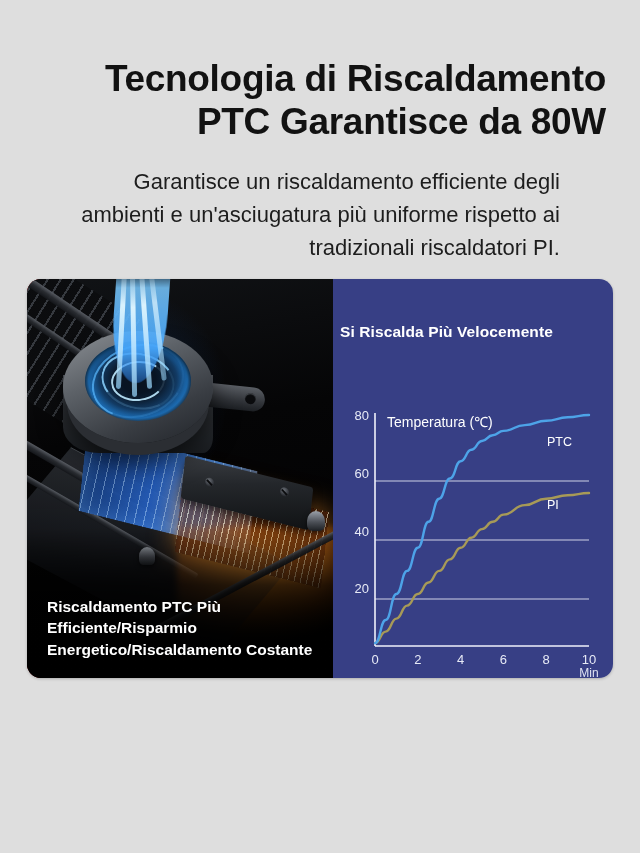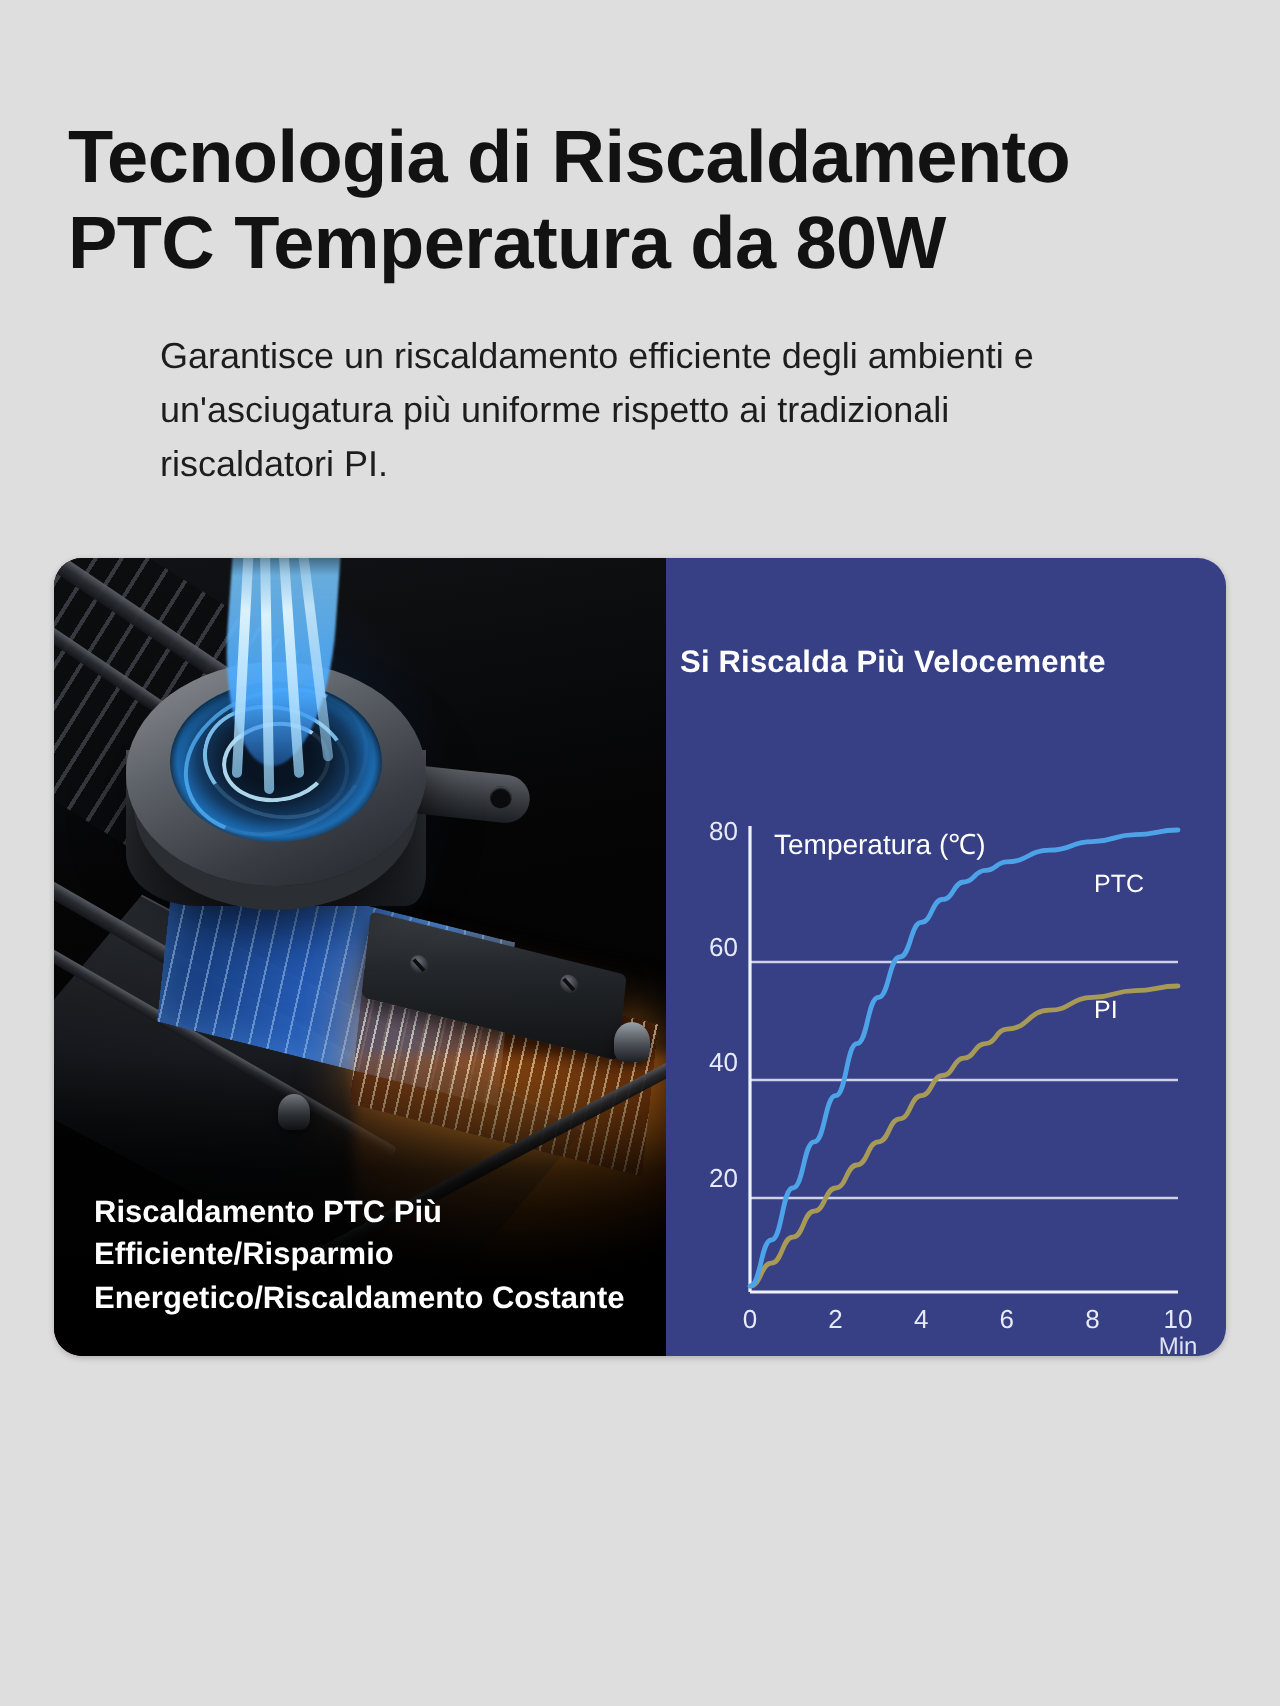--- a/index.html
+++ b/index.html
@@ -13,35 +13,35 @@
   body {
     background: #dedede;
     font-family: "Liberation Sans", sans-serif;
     color: #111111;
     position: relative;
   }
 
   
   .header {
     padding: 58px 34px 0 34px;
-    text-align: left;
+    text-align: right;
   }
 
   .headline {
     font-size: 37px;
     line-height: 1.15;
     font-weight: bold;
     letter-spacing: -0.3px;
     color: #121212;
   }
   .headline .line { display: block; }
 
   .subhead {
     margin-top: 22px;
-    font-size: 18px;
+    font-size: 22px;
     line-height: 1.5;
     font-weight: normal;
     color: #1d1d1d;
     padding: 0 46px;
   }
 
   
   .panels {
     position: absolute;
     left: 27px;
@@ -338,21 +338,21 @@
     font-family: "Liberation Sans", sans-serif;
     font-size: 14px;
   }
 </style>
 </head>
 <body>
 
 <div class="header">
   <h1 class="headline">
     <span class="line">Tecnologia di Riscaldamento</span>
-    <span class="line">PTC Temperatura da 80W</span>
+    <span class="line">PTC Garantisce da 80W</span>
   </h1>
   <p class="subhead">Garantisce un riscaldamento efficiente degli ambienti e un'asciugatura più uniforme rispetto ai tradizionali riscaldatori PI.</p>
 </div>
 
 <div class="panels">
 
   <div class="photo-panel">
     <div class="photo-stage"></div>
 
     <div class="grille"></div>

